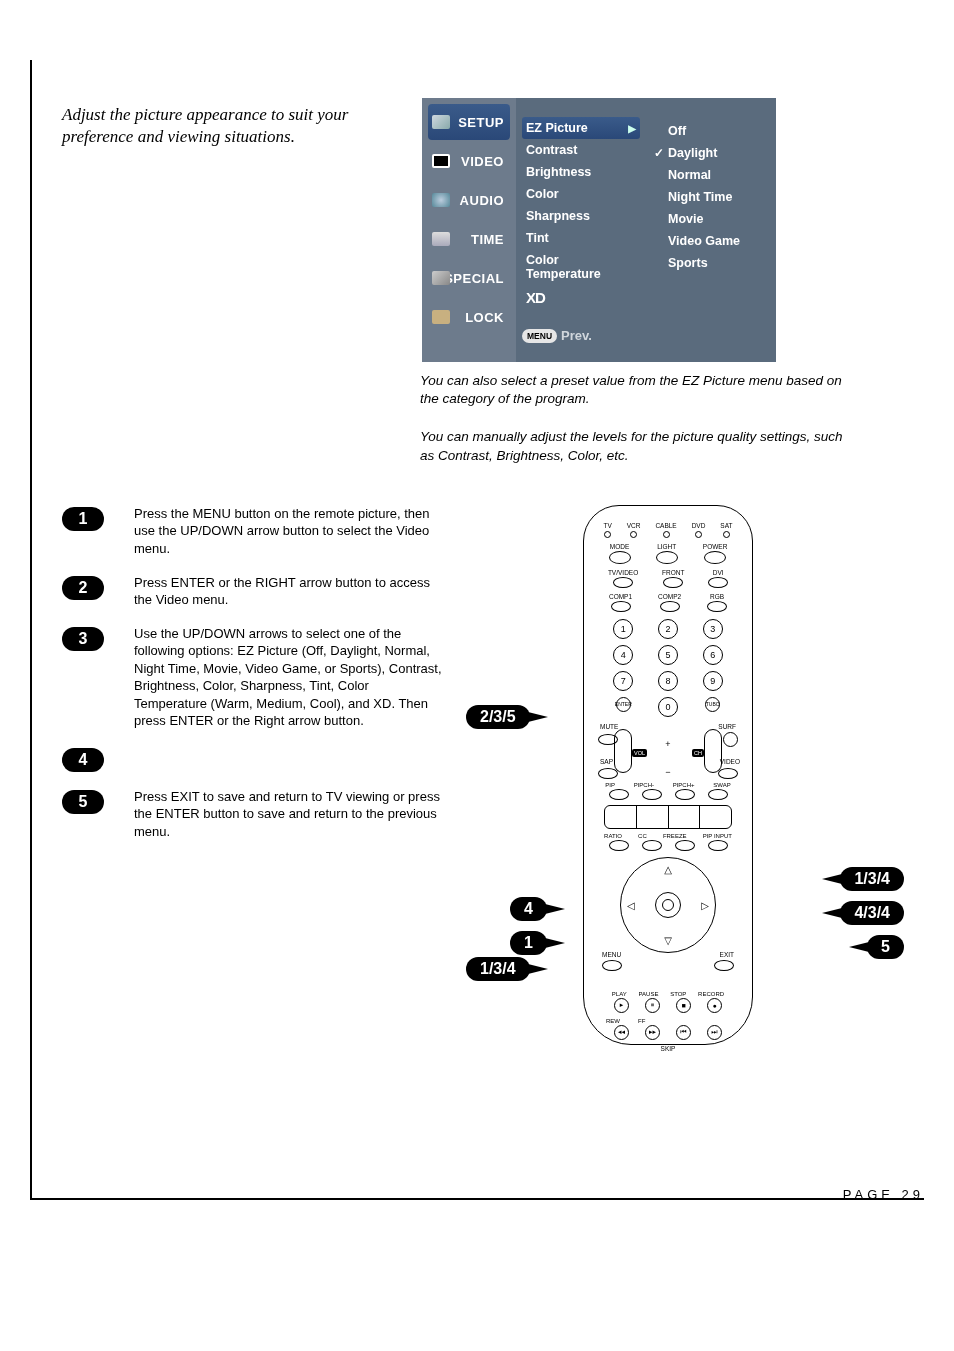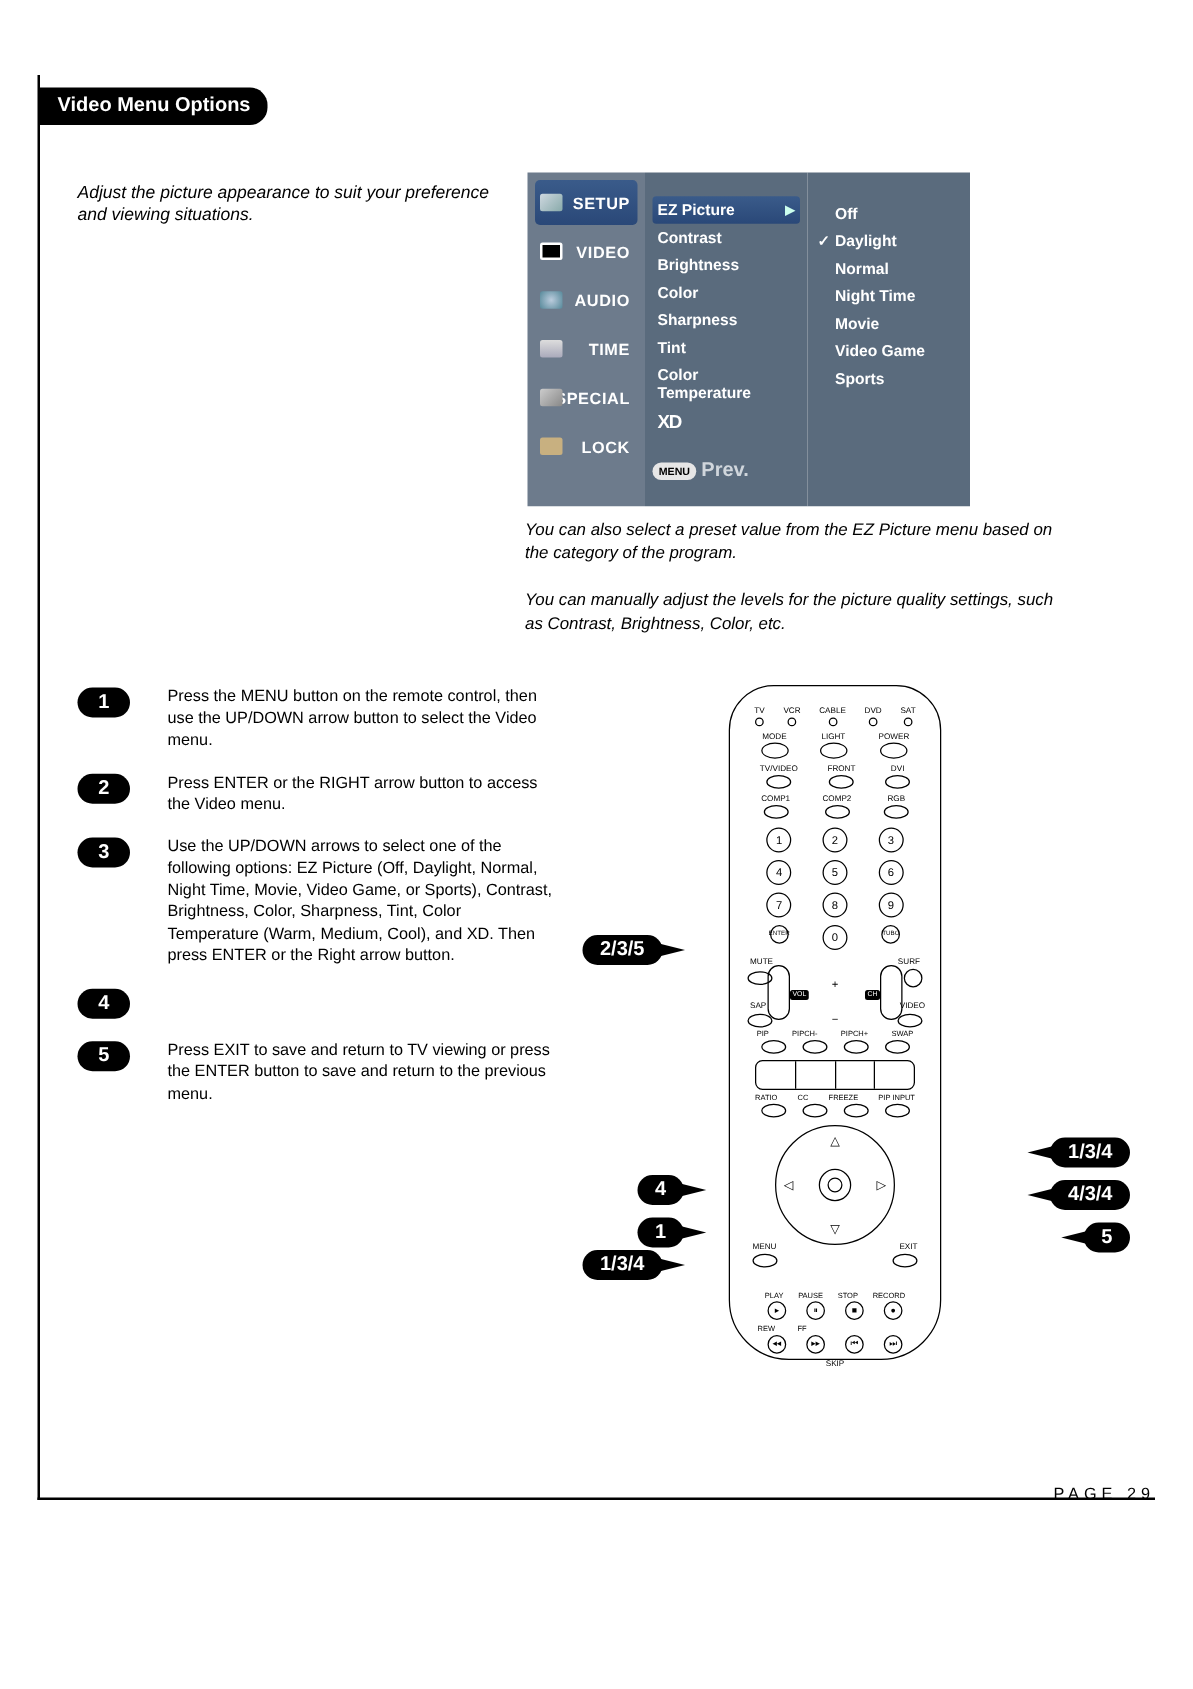--- a/index.html
+++ b/index.html
@@ -25,24 +25,25 @@
     font-weight: bold;
     font-size: 16px;
     padding: 6px 14px;
     border-radius: 0 14px 14px 0;
     display: inline-block;
     margin-left: -30px;
     margin-top: 10px;
   }
   .intro {
     font-style: italic;
-    font-size: 14px;
+    font-size: 17px;
     width: 330px;
     margin-top: 44px;
     line-height: 1.3;
+    font-family: Liberation Serif, serif;
   }
   .top-row {
     display: flex;
     align-items: flex-start;
   }
   .menu-panel {
     display: flex;
     margin-top: 38px;
     margin-left: 30px;
   }
@@ -109,21 +110,21 @@
     gap:4px;
   }
   .prev-pill .menu-btn {
     background:#e6e6e6;
     color:#000;
     font-size:8.5px;
     font-weight:bold;
     padding:2px 5px;
     border-radius:9px;
   }
-  .prev-pill .prev-txt { color:#d0d6dc; font-size:16px;}
+  .prev-pill .prev-txt { color:#d0d6dc; font-size:13px;}
   .opt-col {
     width: 130px;
     background: #5a6b7d;
     padding: 22px 8px;
     color: #fff;
     font-size: 12.5px;
     font-weight: bold;
   }
   .opt-col .opt { padding:4px 2px 4px 14px; position:relative;}
   .opt-col .opt.checked::before {
@@ -240,21 +241,20 @@
     position:absolute;
     bottom:-4px; right:0;
     font-size:13px;
     letter-spacing:4px;
   }
 </style>
 </head>
 <body>
 
 <div class="page-frame">
-  <div class="section-header">Video Menu Options</div>
 
   <div class="top-row">
     <div class="intro">Adjust the picture appearance to suit your preference and viewing situations.</div>
 
     <div class="menu-panel">
       <div class="menu-tabs">
         <div class="menu-tab active">
             <span class="tab-icon icon-setup"></span>
             <span>SETUP</span>
           </div>
@@ -308,21 +308,21 @@
     </div>
   </div>
 
   <div class="panel-caption p2">You can also select a preset value from the EZ Picture menu based on the category of the program.</div>
   <div class="panel-caption">You can manually adjust the levels for the picture quality settings, such as Contrast, Brightness, Color, etc.</div>
 
   <div class="steps-area">
     <div class="steps-col">
       <div class="step">
           <div class="step-badge">1</div>
-          <div class="step-text">Press the MENU button on the remote control, then use the UP/DOWN arrow button to select the Video menu.</div>
+          <div class="step-text">Press the MENU button on the remote picture, then use the UP/DOWN arrow button to select the Video menu.</div>
         </div>
       <div class="step">
           <div class="step-badge">2</div>
           <div class="step-text">Press ENTER or the RIGHT arrow button to access the Video menu.</div>
         </div>
       <div class="step">
           <div class="step-badge">3</div>
           <div class="step-text">Use the UP/DOWN arrows to select one of the following options: EZ Picture (Off, Daylight, Normal, Night Time, Movie, Video Game, or Sports), Contrast, Brightness, Color, Sharpness, Tint, Color Temperature (Warm, Medium, Cool), and XD. Then press ENTER or the Right arrow button.</div>
         </div>
       <div class="step">

